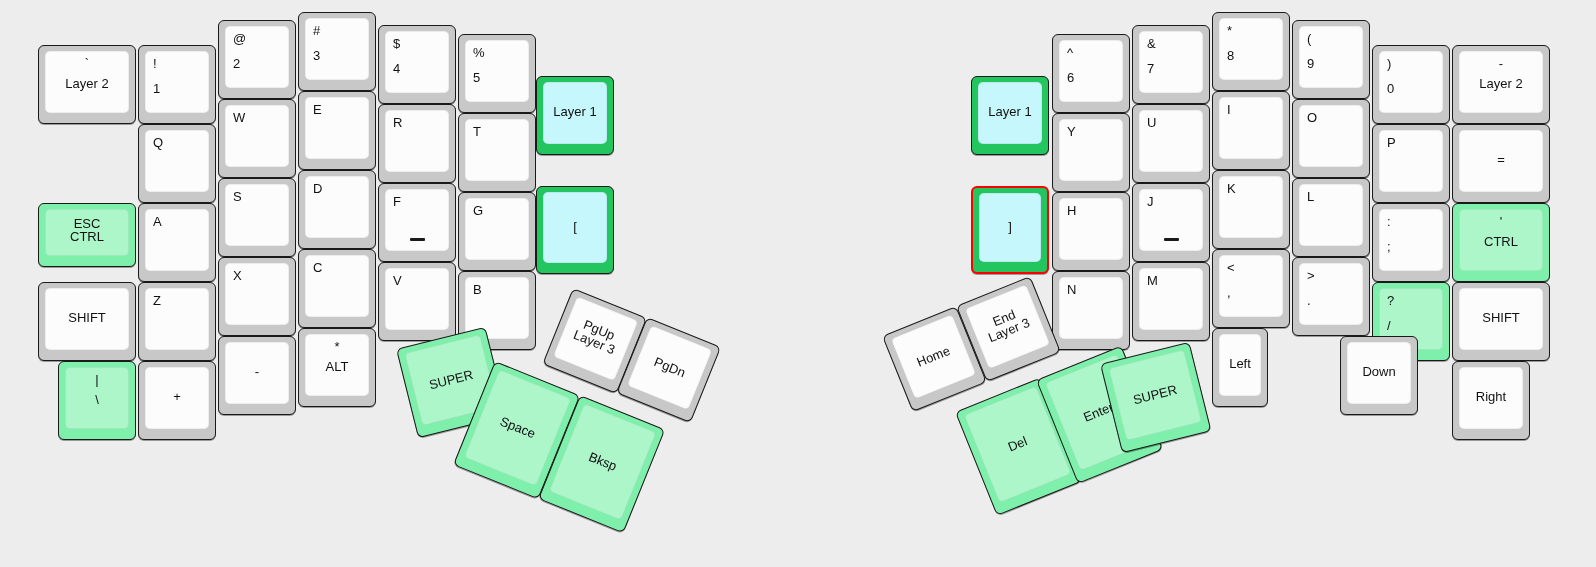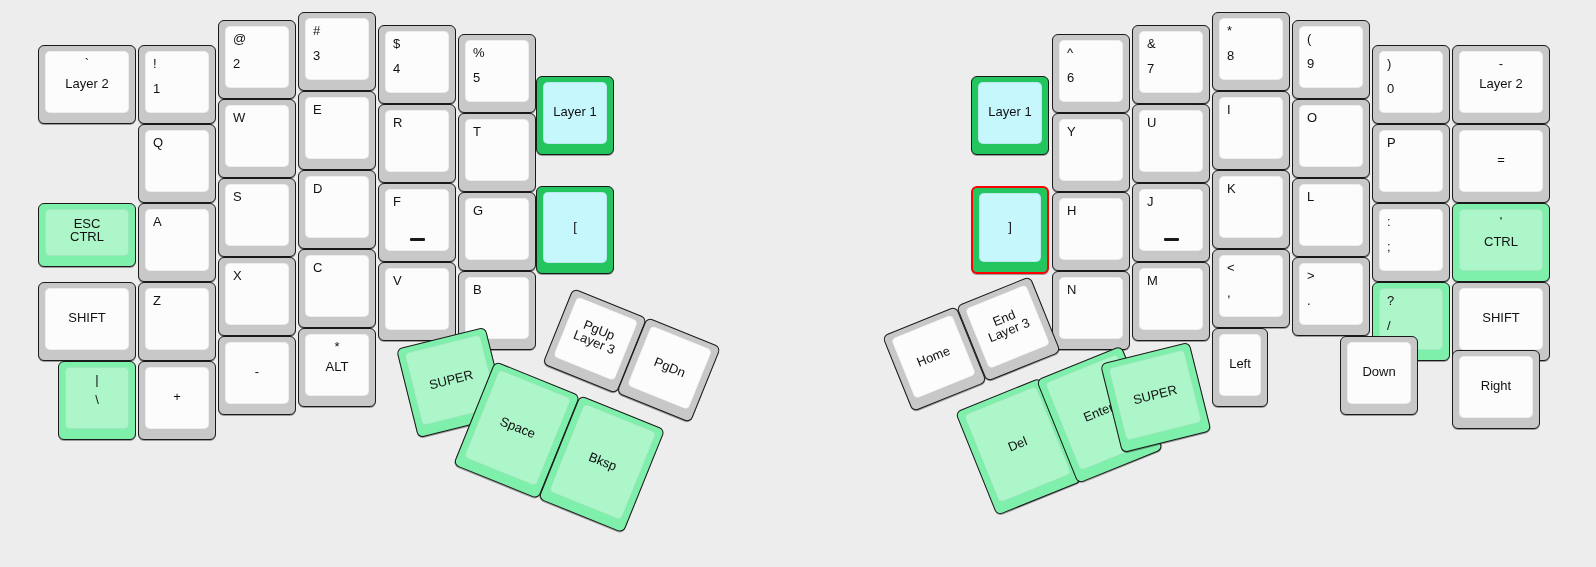--- a/index.html
+++ b/index.html
@@ -393,21 +393,21 @@
     <div class="key" style="left: 1212px; top: 328px; width: 56px; height: 79px;">
       <div class="cap">
         <div class="lg ctr">Left</div>
       </div>
     </div>
     <div class="key" style="left: 1292px; top: 336px; width: 78px; height: 79px; margin-left: 48px;">
       <div class="cap">
         <div class="lg ctr">Down</div>
       </div>
     </div>
-    <div class="key" style="left: 1452px; top: 350px; width: 88px; height: 79px; text-decoration: underline;">
+    <div class="key" style="left: 1452px; top: 361px; width: 78px; height: 79px; text-decoration: underline;">
       <div class="cap">
         <div class="lg ctr">Right</div>
       </div>
     </div>
     <div class="key rot" style="left: 882px; top: 336px; width: 80px; height: 82px; transform: rotate(-22deg);">
       <div class="cap">
         <div class="lg ctr">Home</div>
       </div>
     </div>
     <div class="key rot" style="left: 956px; top: 306px; width: 80px; height: 82px; transform: rotate(-22deg);">

